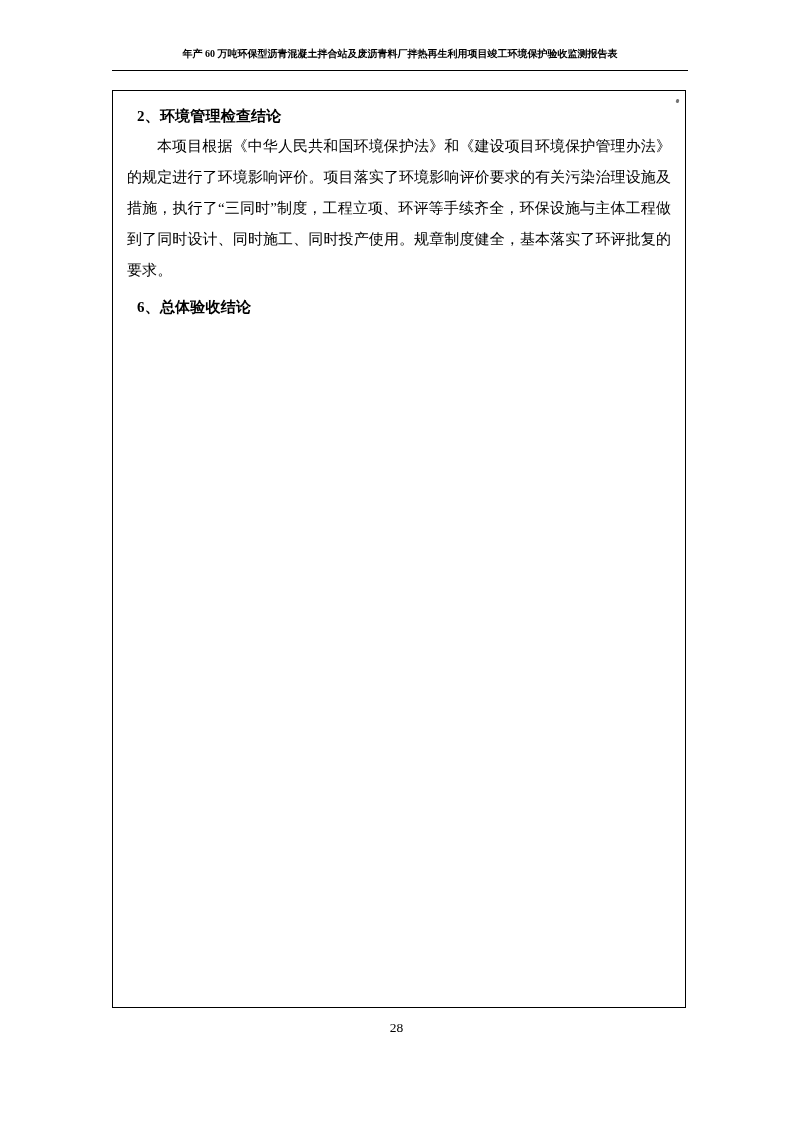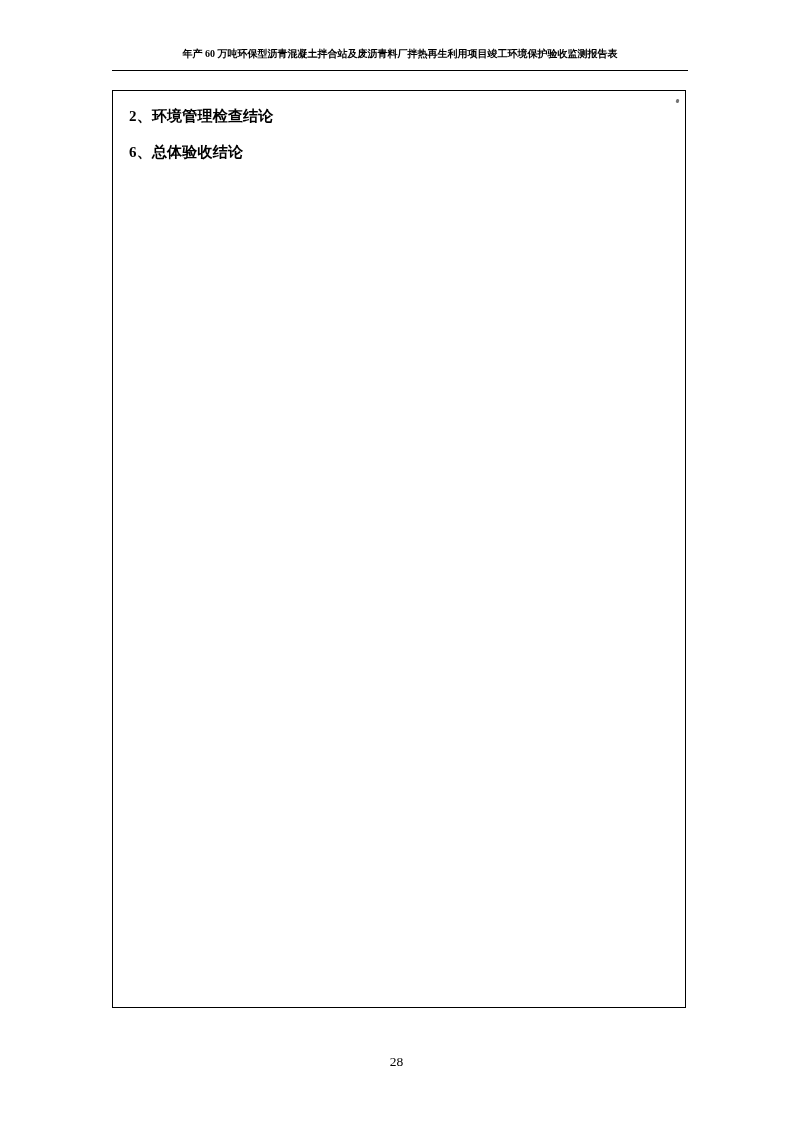--- a/index.html
+++ b/index.html
@@ -65,21 +65,21 @@
     right: 0;
     bottom: 0;
     padding: 10px 14px 0 14px;
     box-sizing: border-box;
   }
 
   .section-title {
     font-size: 15px;
     font-weight: bold;
     line-height: 30px;
-    margin: 0 0 0 2px;
+    margin: 0 0 0 10px;
     letter-spacing: 0.2px;
   }
 
   .para {
     font-size: 15px;
     line-height: 31px;
     text-align: justify;
     text-justify: inter-ideograph;
     text-indent: 2em;
     margin: 0;
@@ -97,41 +97,42 @@
     height: 4px;
     background: #000;
     opacity: 0.55;
     border-radius: 40%;
     transform: rotate(20deg);
   }
 
   .page-number {
     position: absolute;
     left: 0;
-    top: 1054px;
+    top: 1020px;
     width: 793px;
     text-align: center;
     font-size: 13.5px;
     font-family: "Liberation Serif", "DejaVu Serif", serif;
   }
 </style>
 </head>
 <body>
 
 <div class="page">
 
   <div class="header">年产 60 万吨环保型沥青混凝土拌合站及废沥青料厂拌热再生利用项目竣工环境保护验收监测报告表</div>
   <div class="header-rule"></div>
 
   <div class="frame">
     <div class="speck"></div>
     <div class="frame-inner">
 
       <div class="section-title">2、环境管理检查结论</div>
 
+      <p class="para">本项目根据《中华人民共和国环境保护法》和《建设项目环境保护管理办法》的规定进行了环境影响评价。项目落实了环境影响评价要求的有关污染治理设施及措施，执行了“三同时”制度，工程立项、环评等手续齐全，环保设施与主体工程做到了同时设计、同时施工、同时投产使用。规章制度健全，基本落实了环评批复的要求。</p>
 
       <div class="gap-1"></div>
 
       <div class="section-title">6、总体验收结论</div>
 
 
     </div>
   </div>
 
   <div class="page-number">28</div>

